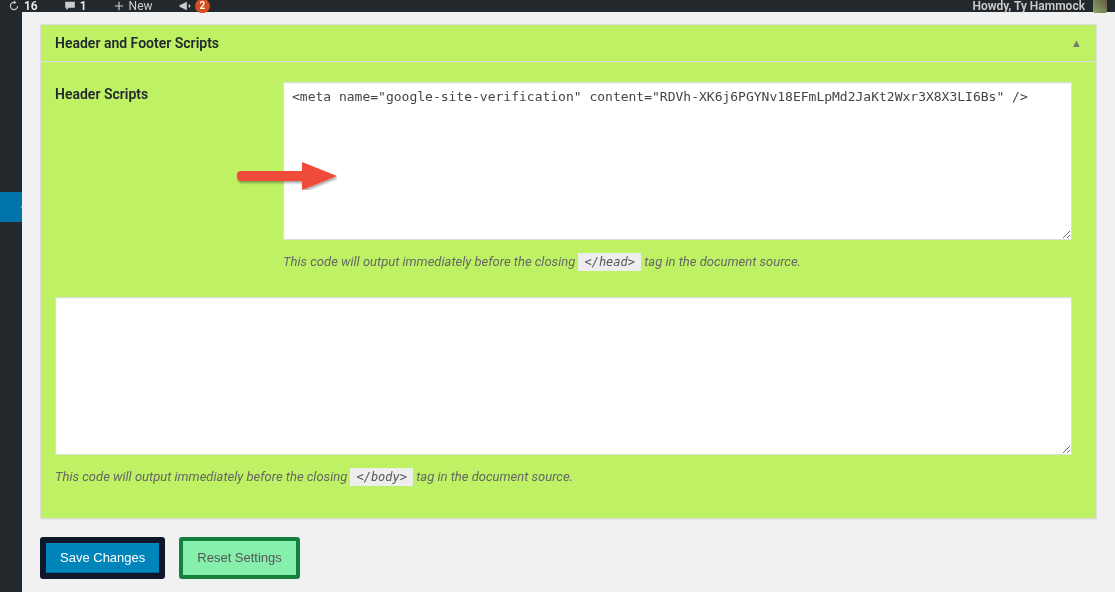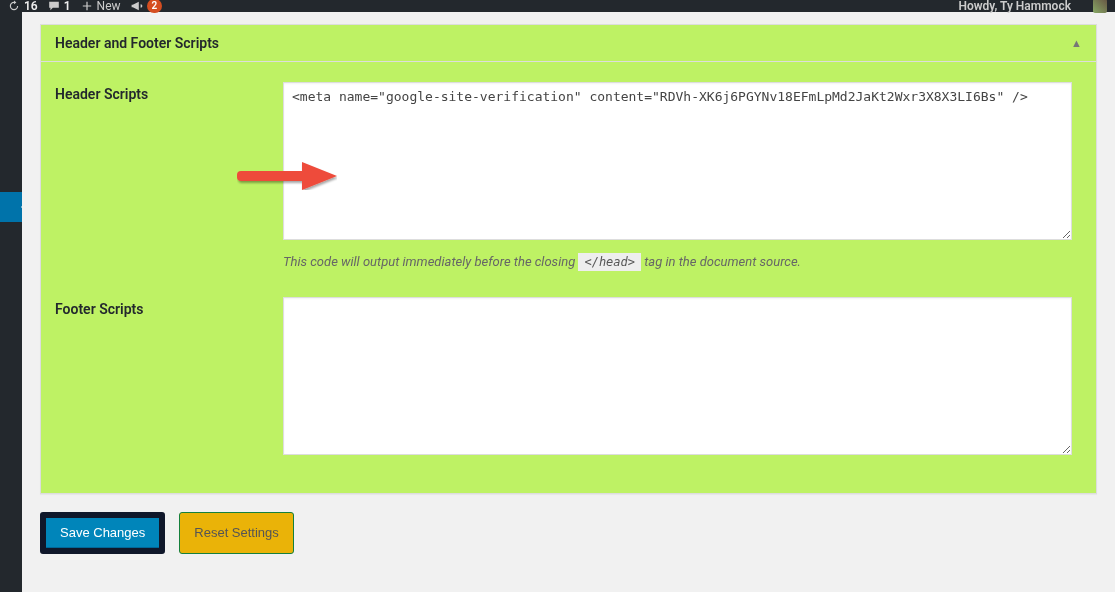--- a/index.html
+++ b/index.html
@@ -15,35 +15,35 @@
     height: 12px;
     background: #23282d;
     color: #ccc;
     display: flex;
     align-items: center;
     justify-content: space-between;
     font-size: 12px;
     padding: 0 8px;
     position: relative;
   }
-  .topbar-left { display: flex; align-items: flex-end; gap: 10px; }
+  .topbar-left { display: flex; align-items: flex-end; gap: 26px; }
   .topbar-item { display: flex; align-items: center; gap: 4px; color: #ccc; }
   .topbar-item .num { color: #eee; font-weight: 600; }
   .badge {
     background: #d54e21;
     border-radius: 10px;
     padding: 0 5px;
     color: #fff;
     font-size: 10px;
     line-height: 14px;
     height: 14px;
     display: inline-block;
     font-weight: 600;
   }
-  .topbar-right { display: flex; align-items: center; gap: 22px; font-weight:600;}
+  .topbar-right { display: flex; align-items: center; gap: 8px; font-weight:600;}
   .avatar {
     width: 14px; height: 14px; background: linear-gradient(45deg,#8a6,#654); border-radius: 2px;
   }
   .sidebar {
     position: absolute;
     top: 12px;
     left: 0;
     width: 22px;
     bottom: 0;
     background: #23282d;
@@ -150,22 +150,22 @@
     line-height: 1.4;
   }
   .btn-primary {
     background: #0085ba;
     border: 6px solid #0f172a;
     color: #fff;
     box-shadow: inset 0 -1px 0 #006799;
     font-weight: 500;
   }
   .btn-secondary {
-    background: #eab308;
-    border: 1px solid #15803d;
+    background: #86efac;
+    border: 4px solid #15803d;
     color: #555;
   }
   
   .red-arrow {
     position: absolute;
     left: 215px;
     top: 148px;
     width: 100px;
     height: 30px;
     pointer-events: none;
@@ -228,23 +228,27 @@
           <textarea class="code-area" style="">&lt;meta name="google-site-verification" content="RDVh-XK6j6PGYNv18EFmLpMd2JaKt2Wxr3X8X3LI6Bs" /&gt;</textarea>
           <p class="description">
             <span>This code will output immediately before the closing </span>
             <code class="tag">&lt;/head&gt;</code>
             <span> tag in the document source.</span>
           </p>
         </div>
       </div>
 
       <div class="form-row">
-        <div class="form-label">Footer Scripts</div>
         <div class="form-field">
           <textarea class="code-area" style=""></textarea>
+          <p class="description">
+            <span>This code will output immediately before the closing </span>
+            <code class="tag">&lt;/body&gt;</code>
+            <span> tag in the document source.</span>
+          </p>
         </div>
       </div>
 
     </div>
   </div>
 
   <div class="button-row">
     <button class="btn btn-primary">Save Changes</button>
     <button class="btn btn-secondary">Reset Settings</button>
   </div>

